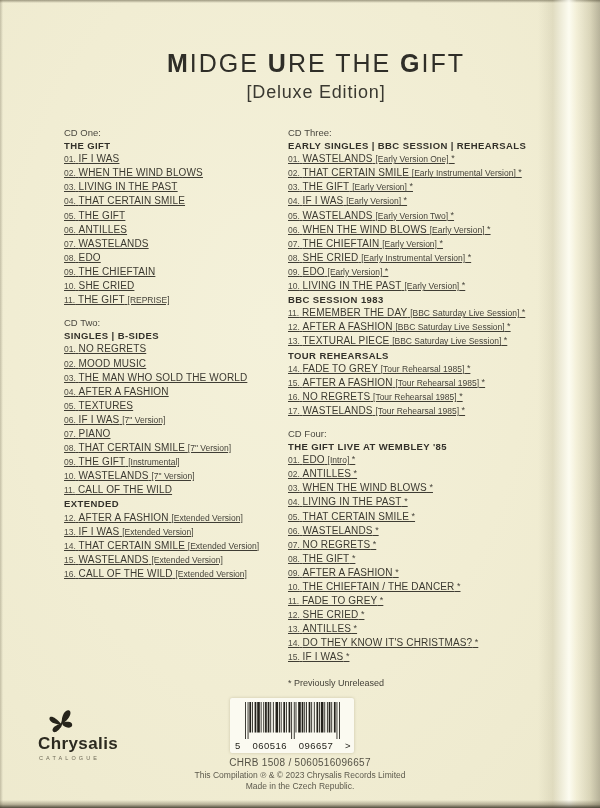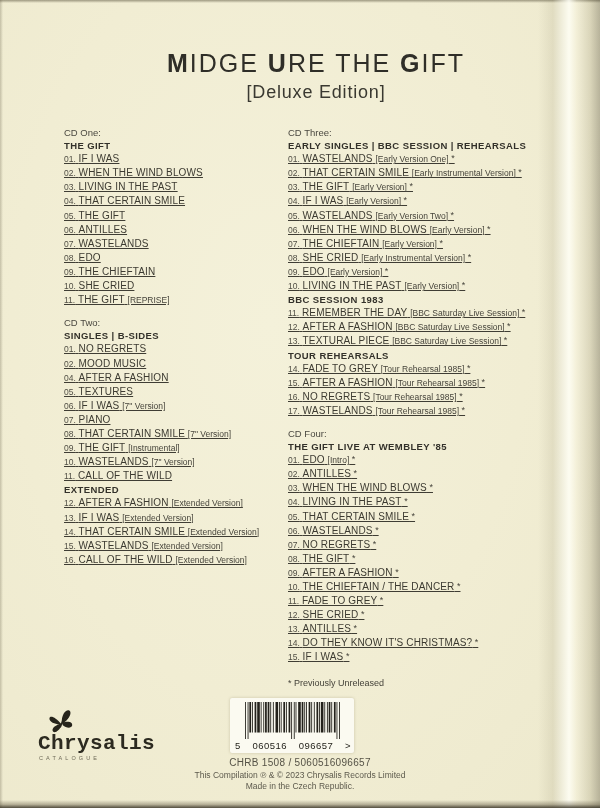--- a/index.html
+++ b/index.html
@@ -37,21 +37,21 @@
   .no{font-size:8.5px;color:#504e44;}
   .t{letter-spacing:0.15px;color:#3c3a31;}
   .nt{font-size:8.5px;color:#46443b;}
   .st{font-size:9px;position:relative;top:-1px;color:#46443b;}
   .gap{height:9px;}
   .footnote{font-size:9px;margin-top:4px;color:#45433a;}
 
   
   .logo{position:absolute;left:38px;top:708px;width:90px;color:#2c2a20;}
   .butterfly{width:26px;height:27px;margin-left:10px;transform:rotate(-8deg);display:block;}
-  .logo-name{font-family:Liberation Mono, monospace;font-weight:700;font-size:21px;letter-spacing:0.4px;line-height:18px;}
+  .logo-name{font-family:Liberation Sans, sans-serif;font-weight:700;font-size:17px;letter-spacing:0.4px;line-height:18px;}
   .logo-sub{font-size:5.5px;letter-spacing:3.1px;color:#6e6a58;margin-top:2px;margin-left:1px;}
 
   
   .barcode-box{position:absolute;left:230px;top:698px;width:124px;height:55px;
     background:#fbfaf1;border-radius:2px;box-shadow:0 0 3px rgba(80,70,40,0.25);}
   .bars{position:absolute;left:15px;top:4px;width:95px;height:37px;}
   .barcode-digits{position:absolute;left:5px;right:3px;bottom:2px;display:flex;
     justify-content:space-between;font-size:9.5px;color:#1e1d17;letter-spacing:0.5px;}
 
   
@@ -86,20 +86,21 @@
       <div class="track"><span class="no">07.</span> <span class="t">WASTELANDS</span></div>
       <div class="track"><span class="no">08.</span> <span class="t">EDO</span></div>
       <div class="track"><span class="no">09.</span> <span class="t">THE CHIEFTAIN</span></div>
       <div class="track"><span class="no">10.</span> <span class="t">SHE CRIED</span></div>
       <div class="track"><span class="no">11.</span> <span class="t">THE GIFT</span> <span class="nt">[REPRISE]</span></div>
       <div class="gap"></div>
       <div class="cd">CD Two:</div>
       <div class="hdr">SINGLES | B-SIDES</div>
       <div class="track"><span class="no">01.</span> <span class="t">NO REGRETS</span></div>
       <div class="track"><span class="no">02.</span> <span class="t">MOOD MUSIC</span></div>
+      <div class="track"><span class="no">03.</span> <span class="t">THE MAN WHO SOLD THE WORLD</span></div>
       <div class="track"><span class="no">04.</span> <span class="t">AFTER A FASHION</span></div>
       <div class="track"><span class="no">05.</span> <span class="t">TEXTURES</span></div>
       <div class="track"><span class="no">06.</span> <span class="t">IF I WAS</span> <span class="nt">[7" Version]</span></div>
       <div class="track"><span class="no">07.</span> <span class="t">PIANO</span></div>
       <div class="track"><span class="no">08.</span> <span class="t">THAT CERTAIN SMILE</span> <span class="nt">[7" Version]</span></div>
       <div class="track"><span class="no">09.</span> <span class="t">THE GIFT</span> <span class="nt">[Instrumental]</span></div>
       <div class="track"><span class="no">10.</span> <span class="t">WASTELANDS</span> <span class="nt">[7" Version]</span></div>
       <div class="track"><span class="no">11.</span> <span class="t">CALL OF THE WILD</span></div>
       <div class="hdr">EXTENDED</div>
       <div class="track"><span class="no">12.</span> <span class="t">AFTER A FASHION</span> <span class="nt">[Extended Version]</span></div>

